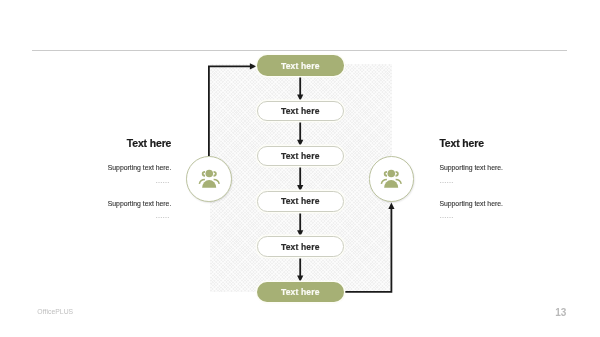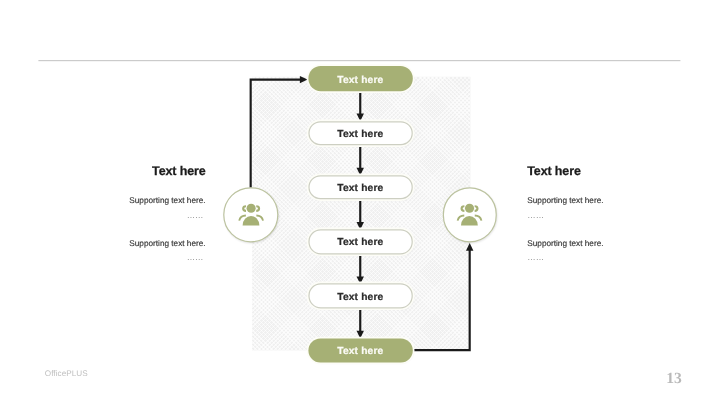--- a/index.html
+++ b/index.html
@@ -61,22 +61,22 @@
   .blk .ln.r2{top:61.0px;}
   .blk .dt.r2{top:73.5px;}
 
   #left-block{left:61.3px;top:138.9px;width:110px;text-align:right;}
   #left-block .dt{width:108.3px;}
   #right-block{left:439.4px;top:138.9px;width:120px;text-align:left;}
 
   
   .brand{position:absolute;left:37.3px;top:307.8px;font-size:6.8px;
          color:#bfbfbf;letter-spacing:0.05px;}
-  .pageno{position:absolute;left:555.2px;top:306.8px;font-size:13px;
-          font-weight:bold;color:#b9b9b9;font-family:Liberation Serif, serif;}
+  .pageno{position:absolute;left:555.2px;top:306.8px;font-size:10px;
+          font-weight:bold;color:#b9b9b9;}
 </style>
 </head>
 <body>
 
 <div id="slide">
 
   <div class="divider"></div>
 
   <div class="panel"></div>
 

